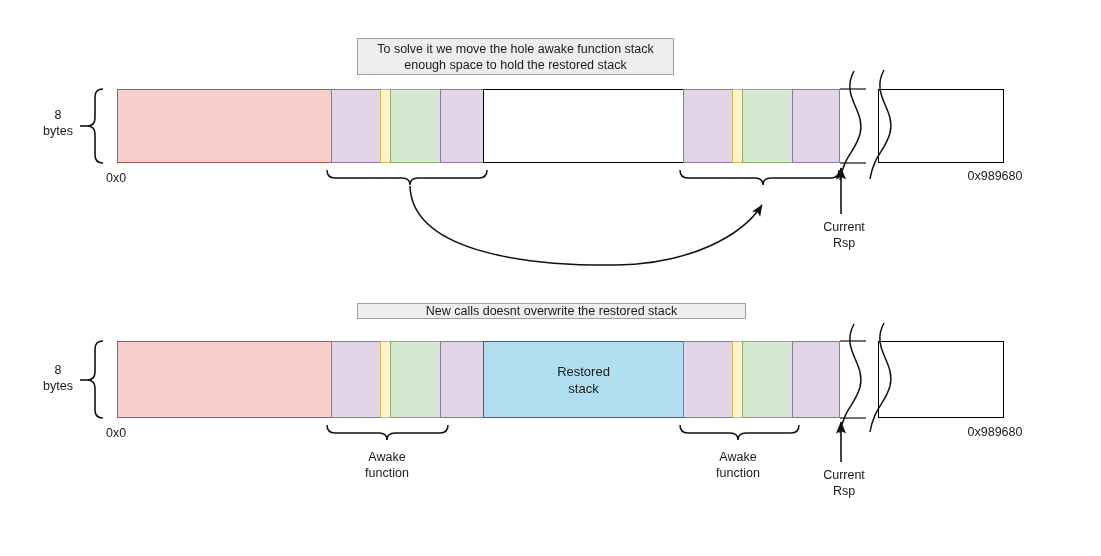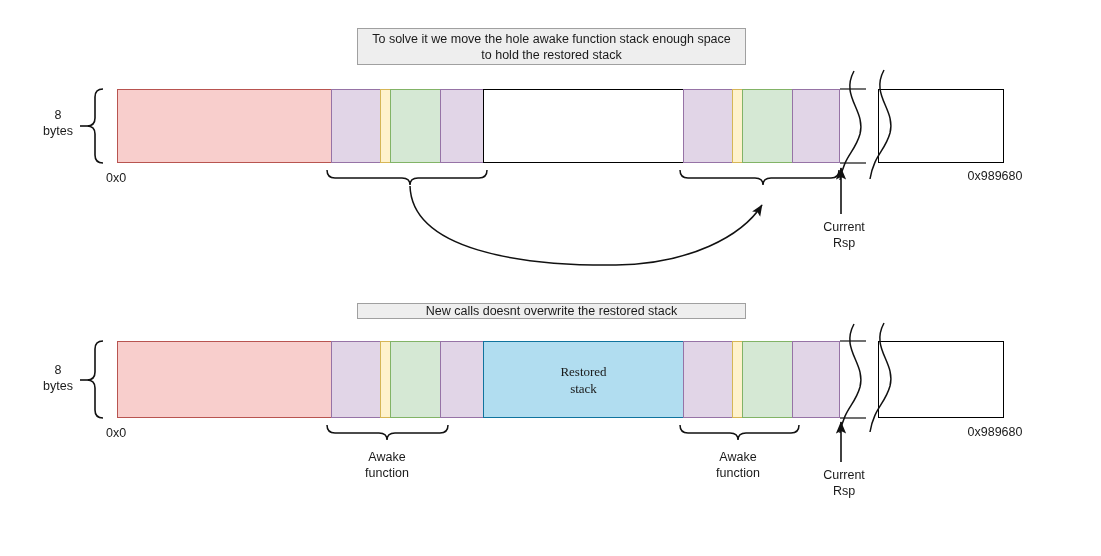--- a/index.html
+++ b/index.html
@@ -27,21 +27,21 @@
   
   .lbl{position:absolute;font-size:12.5px;line-height:16px;color:#1a1a1a;
        text-align:center;white-space:pre-line;}
   .lbl-left{text-align:left;}
 </style>
 </head>
 <body>
 
 <div class="stage">
 
-  <div class="note" style="left:357px;top:28px;width:389px;height:37px;">
+  <div class="note" style="left:357px;top:38px;width:317px;height:37px;">
     <span>To solve it we move the hole awake function stack enough space to hold the restored stack</span>
   </div>
 
   <div class="lbl" style="left:31px;top:107px;width:54px;">8
 bytes</div>
 
   <div class="seg seg-red" style="left:117px;top:89px;width:215px;height:74px;"></div>
   <div class="seg seg-purple" style="left:331px;top:89px;width:50px;height:74px;"></div>
   <div class="seg seg-yellow" style="left:380px;top:89px;width:11px;height:74px;"></div>
   <div class="seg seg-green" style="left:390px;top:89px;width:51px;height:74px;"></div>
@@ -65,21 +65,21 @@
 
   <div class="lbl" style="left:31px;top:362px;width:54px;">8
 bytes</div>
 
   <div class="seg seg-red" style="left:117px;top:341px;width:215px;height:77px;"></div>
   <div class="seg seg-purple" style="left:331px;top:341px;width:50px;height:77px;"></div>
   <div class="seg seg-yellow" style="left:380px;top:341px;width:11px;height:77px;"></div>
   <div class="seg seg-green" style="left:390px;top:341px;width:51px;height:77px;"></div>
   <div class="seg seg-purple" style="left:440px;top:341px;width:44px;height:77px;"></div>
   <div class="seg seg-blue" style="left:483px;top:341px;width:201px;height:77px;">
-    <span style="white-space:pre-line;font-family:Liberation Serif, serif;">Restored
+    <span style="white-space:pre-line;">Restored
 stack</span>
   </div>
   <div class="seg seg-purple" style="left:683px;top:341px;width:50px;height:77px;"></div>
   <div class="seg seg-yellow" style="left:732px;top:341px;width:11px;height:77px;"></div>
   <div class="seg seg-green" style="left:742px;top:341px;width:51px;height:77px;"></div>
   <div class="seg seg-purple" style="left:792px;top:341px;width:48px;height:77px;"></div>
   <div class="seg seg-white" style="left:878px;top:341px;width:126px;height:77px;"></div>
 
   <div class="lbl lbl-left" style="left:106px;top:425px;width:60px;text-align:left;">0x0</div>
   <div class="lbl" style="left:940px;top:424px;width:110px;">0x989680</div>

